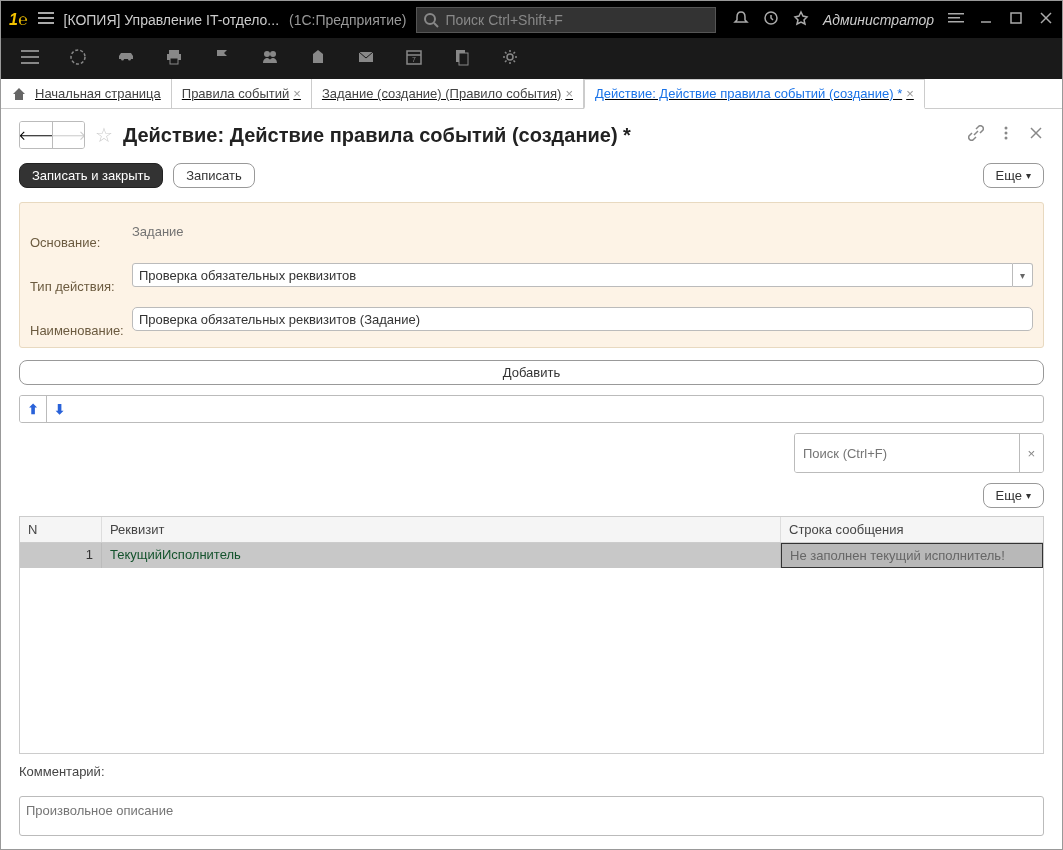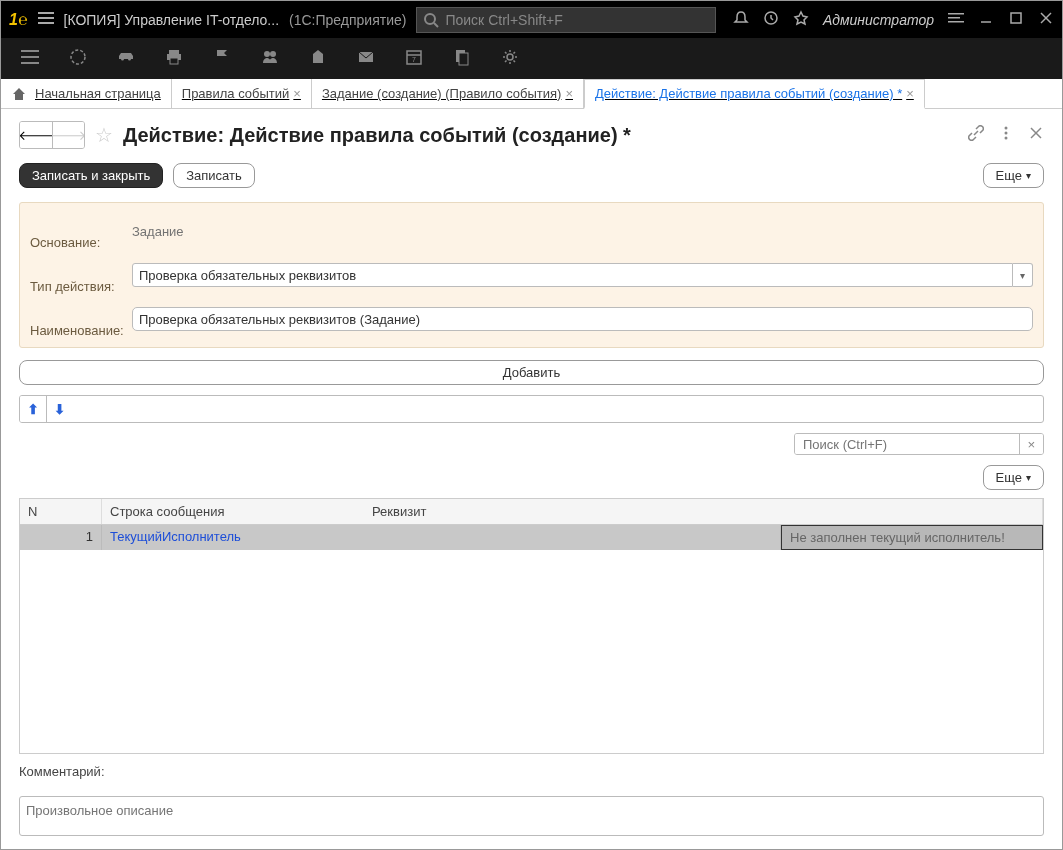--- a/index.html
+++ b/index.html
@@ -47,35 +47,35 @@
   .form-input { flex: 1; border: 1px solid #bbb; background: #fff; height: 24px; padding: 0 6px; font-size: 13px; border-radius: 3px 0 0 3px; color: #333; }
   .form-input-full { border-radius: 5px; }
   .dropdown-btn { width: 20px; border: 1px solid #bbb; border-left: none; background: #fff; border-radius: 0 3px 3px 0; font-size: 10px; color: #666; }
   
   .table-toolbar { display: flex; gap: 10px; margin-bottom: 8px; flex-direction: column; }
   .arrow-btns { display: flex; border: 1px solid #bbb; border-radius: 3px; overflow: hidden; }
   .arrow-btn { width: 26px; height: 26px; background: #fff; border: none; display: flex; align-items: center; justify-content: center; font-weight: bold; }
   .arrow-btn.up { color: #2962d9; }
   .arrow-btn.down { color: #2962d9; }
   .arrow-btn + .arrow-btn { border-left: 1px solid #bbb; }
-  .search-box { display: flex; border: 1px solid #bbb; border-radius: 3px; overflow: hidden; height: 22px; margin-left: auto; width: 250px; }
+  .search-box { display: flex; border: 1px solid #bbb; border-radius: 3px; overflow: hidden; height: 40px; margin-left: auto; width: 250px; }
   .search-input { flex: 1; border: none; padding: 0 8px; font-size: 13px; outline: none; }
   .search-clear { width: 24px; background: #fff; border: none; border-left: 1px solid #bbb; color: #888; }
   
   .table-wrap { flex: 1; border: 1px solid #ccc; overflow: hidden; display: flex; flex-direction: column; }
   .table-head { display: flex; background: #f5f5f5; border-bottom: 1px solid #ccc; font-size: 13px; color: #444; }
   .th { padding: 5px 8px; border-right: 1px solid #ddd; }
   .th.n { width: 82px; }
   .th.r { flex: 1; }
   .th.s { width: 262px; border-right: none; }
   .table-body { flex: 1; background: #fff; font-size: 13px; }
   .tr { display: flex; background: #c8c8c8; }
   .td { padding: 4px 8px; border-right: 1px solid #bbb; }
   .td.n { width: 82px; text-align: right; color: #333; }
-  .td.r { flex: 1; color: #1d4ed8; }
+  .td.r { flex: 1; color: #14532d; }
   .td.s { width: 262px; border: 1px solid #333; background: #b8b8b8; color: #666; border-right: 1px solid #333; }
   
   .comment-section { margin-top: 10px; font-size: 13px; }
   .comment-label { color: #444; display: block; margin-bottom: 17px; }
   .comment-area { width: 100%; height: 40px; border: 1px solid #bbb; border-radius: 3px; padding: 6px; font-size: 13px; font-family: Arial; resize: none; }
   
   svg { width: 16px; height: 16px; }
   .sv18 { width: 18px; height: 18px; }
 </style>
 </head>
@@ -256,22 +256,22 @@
     <div class="search-box">
       <input class="search-input" placeholder="Поиск (Ctrl+F)" style="">
       <button class="search-clear">×</button>
     </div>
     <button class="btn btn-more">Еще</button>
   </div>
 
   <div class="table-wrap">
     <div class="table-head">
       <div class="th n">N</div>
+      <div class="th r">Реквизит</div>
       <div class="th s">Строка сообщения</div>
-      <div class="th r">Реквизит</div>
     </div>
     <div class="table-body">
       <div class="tr">
         <div class="td n">1</div>
         <div class="td r">ТекущийИсполнитель</div>
         <div class="td s">Не заполнен текущий исполнитель!</div>
       </div>
     </div>
   </div>
 

